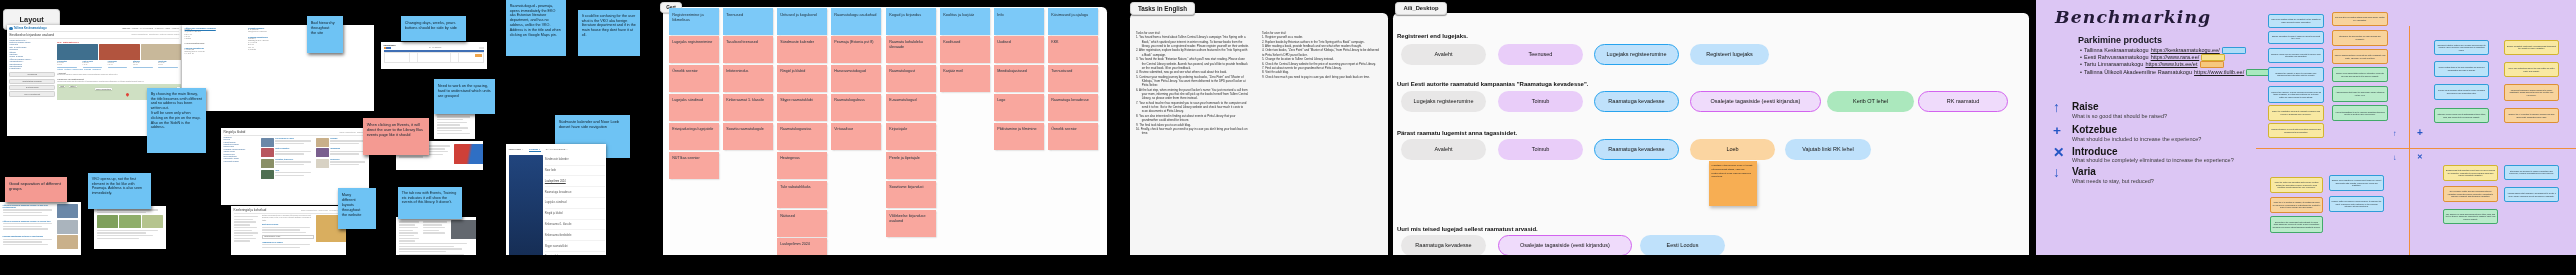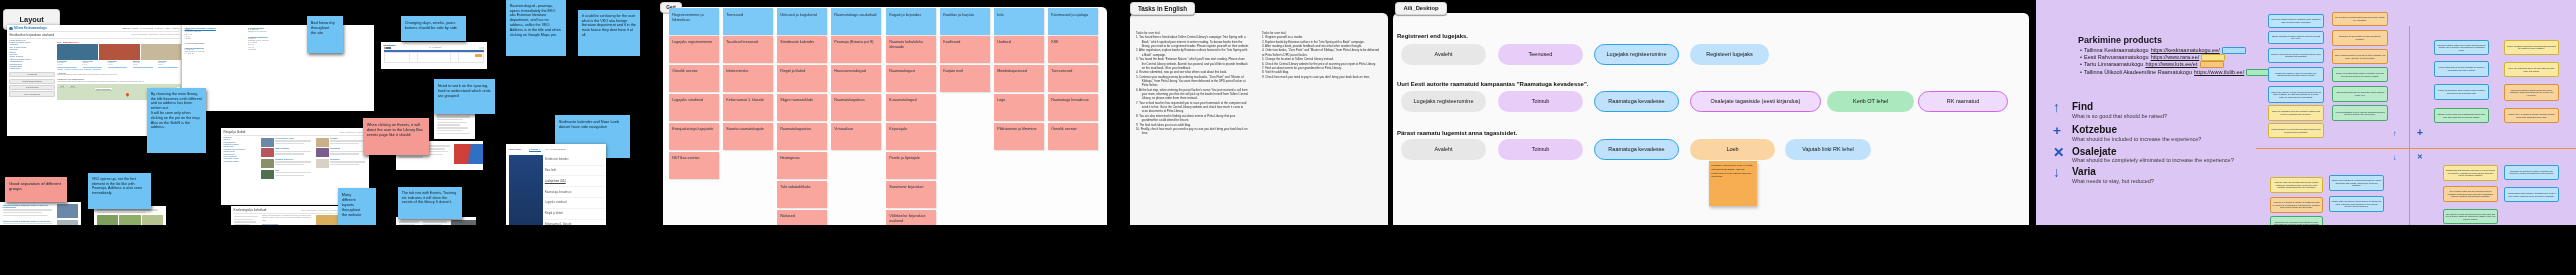--- a/index.html
+++ b/index.html
@@ -1,16 +1,16 @@
 <!DOCTYPE html>
 <html style="font-size:8.4px"><head>
 <meta charset="utf-8">
 <style>
   html,body{margin:0;padding:0;background:#000;}
-  #board{position:relative;width:2576px;height:225px;overflow:hidden;font-family:"Liberation Sans",sans-serif;}
+  #board{position:relative;width:2576px;height:255px;overflow:hidden;font-family:"Liberation Sans",sans-serif;}
   .frame{position:absolute;border-radius:5.3px;}
   .frame-label{position:absolute;background:#f3f3f3;border:0.5px solid #d8d8d8;border-radius:3.2px;color:#1c1c1c;font-weight:bold;display:flex;align-items:center;justify-content:center;box-shadow:0 0.5px 1.1px rgba(0,0,0,.4);}
   
   .lsticky{position:absolute;box-shadow:1.1px 1.6px 3.2px rgba(0,0,0,.55);color:#10222e;padding:3.7px;box-sizing:border-box;line-height:1.3;z-index:2;}
   .lsticky.blue{background:#6ec3f4;}
   .lsticky.pink{background:#f49a92;}
   
   .scr{position:absolute;background:#fff;box-shadow:0 1.1px 3.7px rgba(0,0,0,.6);padding:2.1px 2.6px;box-sizing:border-box;overflow:hidden;color:#444;z-index:1;}
   .s-row{display:flex;justify-content:space-between;align-items:center;}
   .s-brand{color:#2678b6;font-weight:bold;font-size:2.6px;display:flex;align-items:center;gap:1.1px;}
@@ -94,20 +94,21 @@
   <div class="frame" id="gert-frame" style="left:663px;top:7.4px;width:444px;height:268px;background:#fdfdfd;"></div>
   <div class="frame" id="tasks-frame" style="left:1130px;top:13px;width:258px;height:260px;background:#f6f6f6;"></div>
   <div class="frame" id="aili-frame" style="left:1393px;top:13px;width:636px;height:260px;background:#fafafa;"></div>
   <div id="bench" style="left:2036px;top:0;width:540px;height:275px;"></div>
 
   <div class="frame-label" style="left:3.2px;top:9px;width:55px;height:19px;font-size:7.4px;">Layout</div>
   <div class="frame-label" style="left:660px;top:2.1px;width:20px;height:9px;font-size:4.7px;">Gert</div>
   <div class="frame-label" style="left:1130px;top:1.6px;width:63px;height:11px;font-size:6.3px;">Tasks in English</div>
   <div class="frame-label" style="left:1395px;top:1.6px;width:50px;height:11px;font-size:5.8px;">Aili_Desktop</div>
 
+  <div class="b-title" style="left:2055px;top:7.4px;">Benchmarking</div>
   <div class="b-eval" style="left:2078px;top:35px;">Parkimine products</div>
 <div class="scr" style="position: absolute; left: 6.8px; top: 25px; width: 175px; height: 111px;">
       <div class="s-row">
         <div class="s-brand">
           <div class="s-logo"></div>
           <span>Tallinna Keskraamatukogu</span>
         </div>
         <div class="s-nav">TEENUSED ⌄    TOIMUB ⌄    RAAMATUKOGUD ⌄    KASULIKKU ⌄    MEIST ⌄    KONTAKT</div>
       </div>
       <div class="s-hr"></div>
@@ -622,27 +623,27 @@
       <span class="b-url">https://www.luts.ee/et</span>
       <span class="ebar" style="background: rgb(246, 200, 126); border-color: rgb(221, 143, 51);"></span>
     </div>
     <div class="b-prod" style="position: absolute; left: 2080px; top: 69px;">
       <span>•</span>
       <span>Tallinna Ülikooli Akadeemiline Raamatukogu</span>
       <span class="b-url">https://www.tlulib.ee/</span>
       <span class="ebar" style="background: rgb(169, 233, 191); border-color: rgb(66, 169, 106);"></span>
     </div>
     <div class="rier-icon" style="position: absolute; left: 2053px; top: 100px; font-size: 13.7px;">↑</div>
-    <div class="rier-h" style="position: absolute; left: 2072px; top: 101px;">Find</div>
+    <div class="rier-h" style="position: absolute; left: 2072px; top: 101px;">Raise</div>
     <div class="rier-s" style="position: absolute; left: 2072px; top: 113px;">What is so good that should be raised?</div>
     <div class="rier-icon" style="position: absolute; left: 2053px; top: 123px; font-size: 13.7px;">+</div>
     <div class="rier-h" style="position: absolute; left: 2072px; top: 124px;">Kotzebue</div>
     <div class="rier-s" style="position: absolute; left: 2072px; top: 136px;">What should be included to increase the experience?</div>
     <div class="rier-icon" style="position: absolute; left: 2053px; top: 144px; font-size: 13.7px;">✕</div>
-    <div class="rier-h" style="position: absolute; left: 2072px; top: 146px;">Osalejate</div>
+    <div class="rier-h" style="position: absolute; left: 2072px; top: 146px;">Introduce</div>
     <div class="rier-s" style="position: absolute; left: 2072px; top: 157px;">What should be completely eliminated to increase the experience?</div>
     <div class="rier-icon" style="position: absolute; left: 2053px; top: 165px; font-size: 13.7px;">↓</div>
     <div class="rier-h" style="position: absolute; left: 2072px; top: 166px;">Varia</div>
     <div class="rier-s" style="position: absolute; left: 2072px; top: 178px;">What needs to stay, but reduced?</div>
     <div class="bline" style="position: absolute; left: 2256px; top: 148px; width: 320px; height: 1.1px;"></div>
     <div class="bline" style="position: absolute; left: 2409px; top: 26px; width: 1.1px; height: 241px;"></div>
     <div class="q-icon" style="position: absolute; left: 2393px; top: 129px; font-size: 7.9px;">↑</div>
     <div class="q-icon" style="position: absolute; left: 2417px; top: 127px; font-size: 10px;">+</div>
     <div class="q-icon" style="position: absolute; left: 2393px; top: 153px; font-size: 7.9px;">↓</div>
     <div class="q-icon" style="position: absolute; left: 2417px; top: 153px; font-size: 6.8px;">✕</div>

